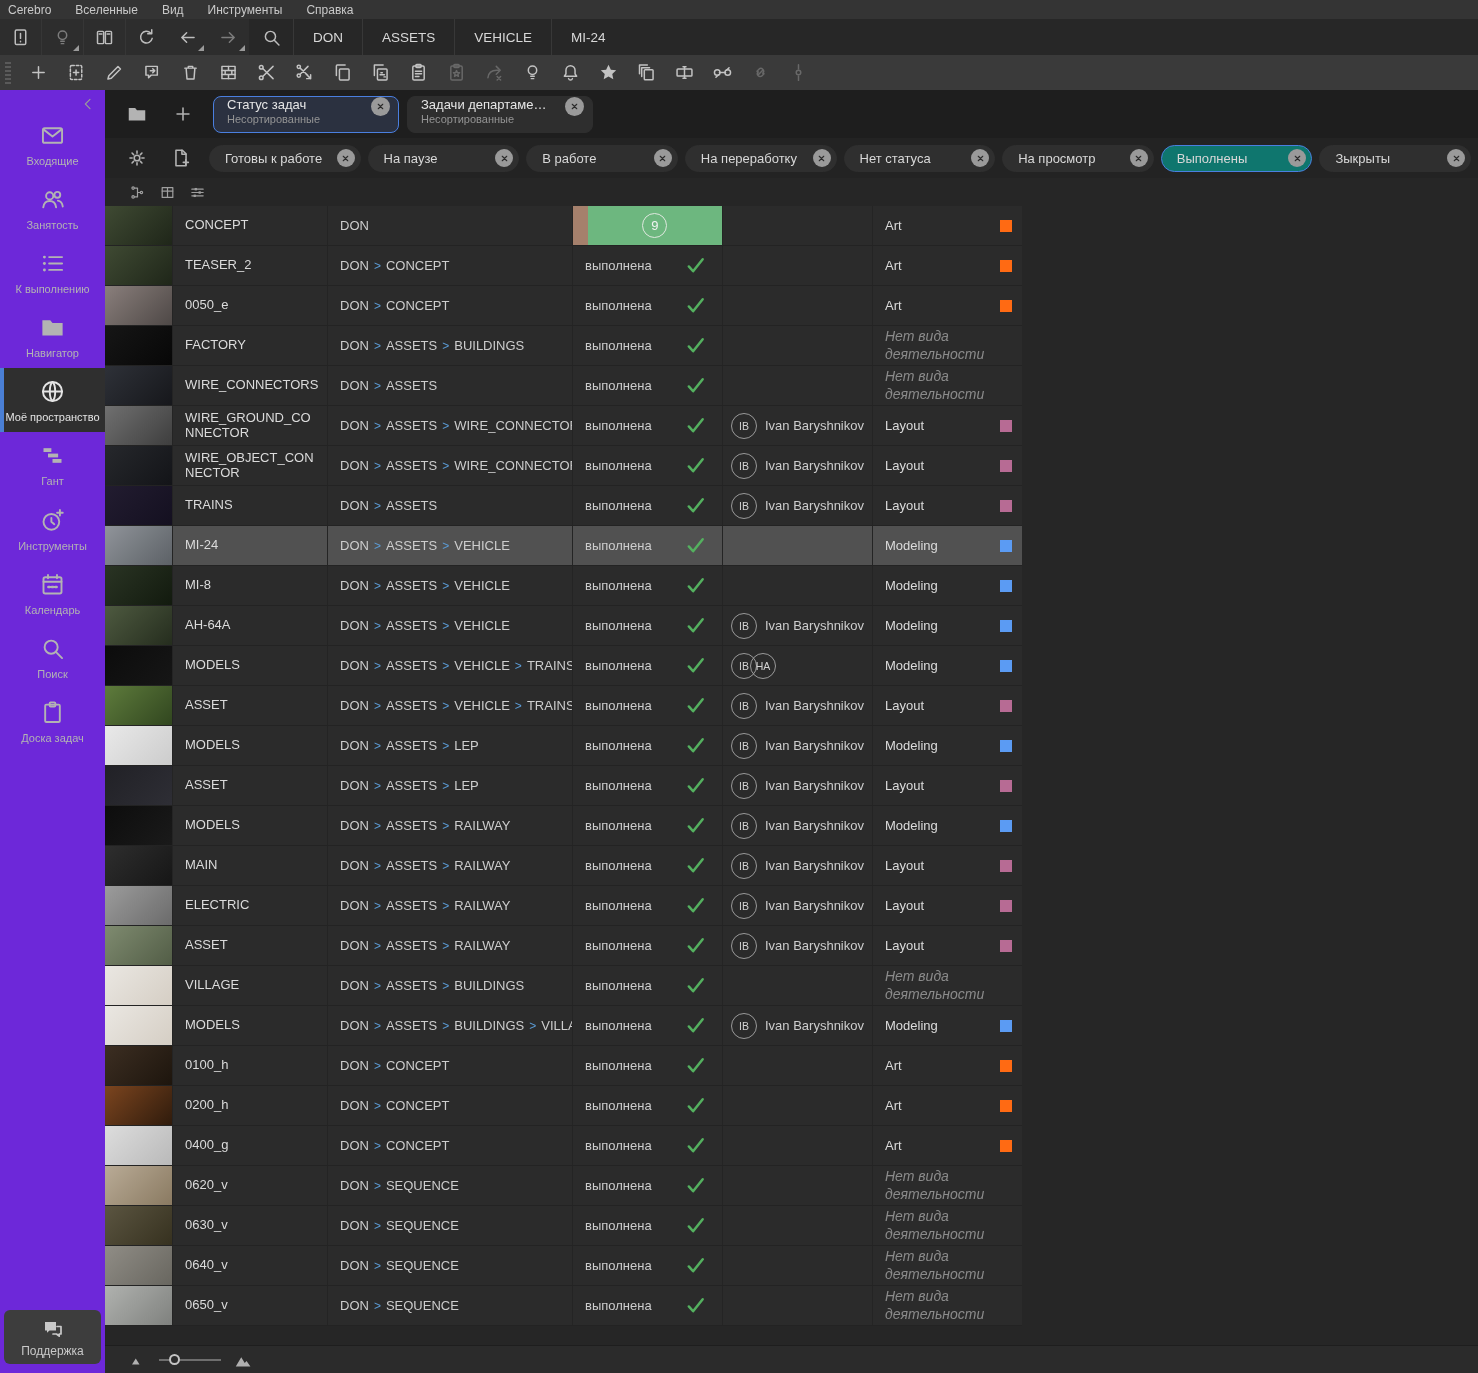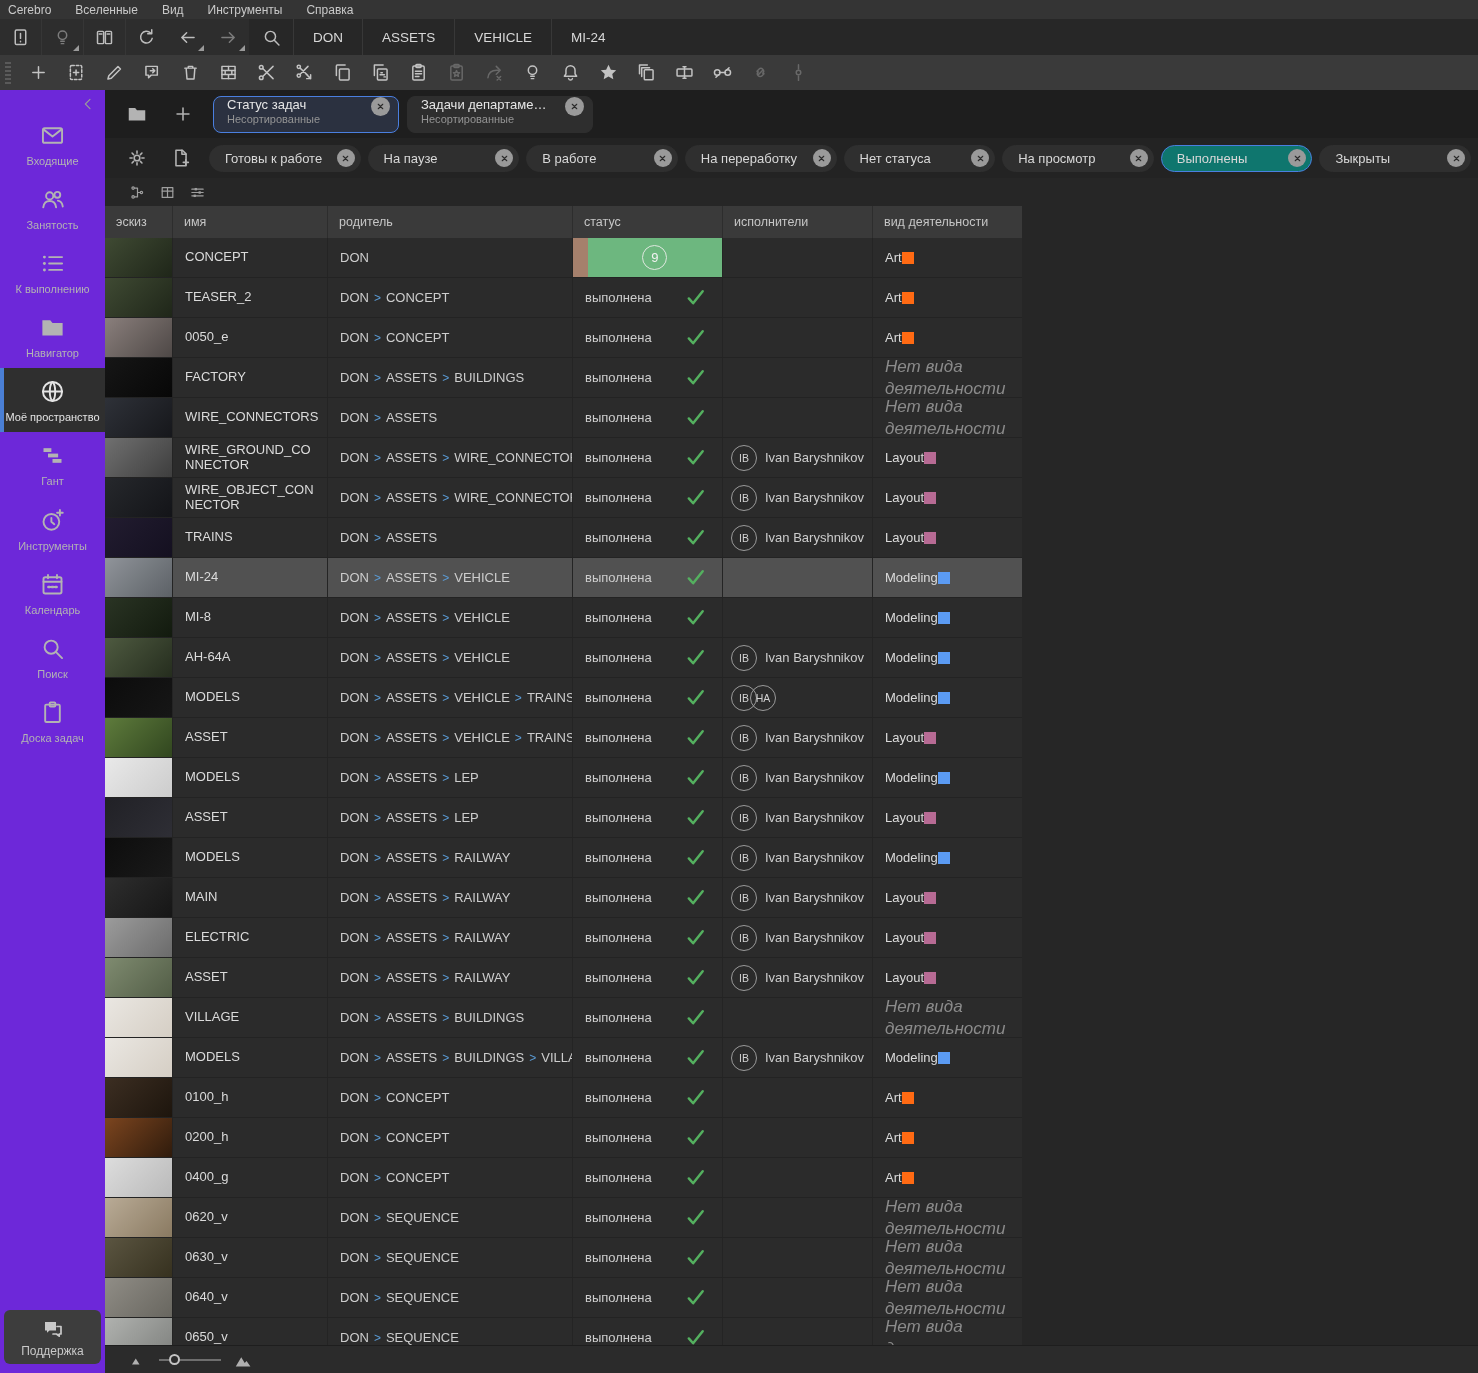--- a/index.html
+++ b/index.html
@@ -91,22 +91,22 @@
   .check path{stroke:#54b05f;stroke-width:2.6;fill:none;stroke-linecap:round;stroke-linejoin:round}
   .progress{display:flex;width:100%;height:100%}
   .pseg{height:100%;display:flex;align-items:center;justify-content:center}
   .badge{width:23px;height:23px;border:1.5px solid #dfe8df;border-radius:50%;color:#f2f2f2;font-size:13px;
          display:flex;align-items:center;justify-content:center}
   .execs{padding-left:8px;font-size:13px;color:#cdcdcd}
   .avatar{width:26px;height:26px;border-radius:50%;border:1px solid #9a9a9a;display:flex;align-items:center;
           justify-content:center;font-size:10.5px;color:#d2d2d2;flex-shrink:0;box-sizing:border-box}
   .avatar+.avatar{margin-left:-7px}
   .exec-name{margin-left:8px;white-space:nowrap}
-  .activity{padding:0 10px 0 12px;font-size:13px;color:#dbdbdb;}
-  .act-none{font-style:italic;color:#8b8b8b;font-size:17px;line-height:1.25;width:100px}
+  .activity{padding:0 10px 0 12px;font-size:13px;color:#dbdbdb;justify-content:space-between}
+  .act-none{font-style:italic;color:#8b8b8b;font-size:14px;line-height:1.25;width:100px}
   .act-square{width:12px;height:12px;flex-shrink:0}
   
   .zoombar{position:absolute;left:0;right:0;bottom:0;height:27px;background:#2b2b2b;display:flex;align-items:center;
            padding-left:24px;gap:12px;color:#b0b0b0;border-top:1px solid #1e1e1e}
   .zoombar .ic{width:18px;height:18px;cursor:pointer}
   .zoombar .big{width:22px;height:22px}
   .slider{width:62px;height:12px;position:relative;cursor:pointer}
   .slider::before{content:"";position:absolute;left:0;right:0;top:5px;height:2px;background:#6e6e6e}
   .knob{position:absolute;left:10px;top:0;width:11px;height:11px;border-radius:50%;border:2px solid #c4c4c4;
         background:#2b2b2b;box-sizing:border-box}
@@ -527,28 +527,20 @@
         <span style="color:#9f9f9f">
           <svg class="ic" style="width:17px;height:17px;" viewBox="0 0 24 24" fill="none" stroke="currentColor" stroke-width="1.7" stroke-linecap="round" stroke-linejoin="round">
             <path d="M4 7.3h16M4 12h16M4 16.7h16"></path>
             <rect x="8" y="5.6" width="3.2" height="3.4" fill="currentColor" stroke="none"></rect>
             <rect x="13.5" y="10.3" width="3.2" height="3.4" fill="currentColor" stroke="none"></rect>
             <rect x="6.5" y="15" width="3.2" height="3.4" fill="currentColor" stroke="none"></rect>
           </svg>
         </span>
       </div>
     <div class="table">
-      <div class="thead" id="thead">
-          <div class="th c-thumb">эскиз</div>
-          <div class="th c-name">имя</div>
-          <div class="th c-parent">родитель</div>
-          <div class="th c-status">статус</div>
-          <div class="th c-exec">исполнители</div>
-          <div class="th c-act">вид деятельности</div>
-        </div>
       <div class="rows" id="rows">
           <div class="row">
     <div class="cell thumb c-thumb" style="background:linear-gradient(135deg,#3f4a33,#1f2619)"></div>
     <div class="cell name c-name">CONCEPT</div>
     <div class="cell parent c-parent">
               <span>DON</span>
             </div>
     <div class="cell status barcell c-status">
               <div class="progress">
                 <div class="pseg" style="width:10%;background:#a5806c"></div>

